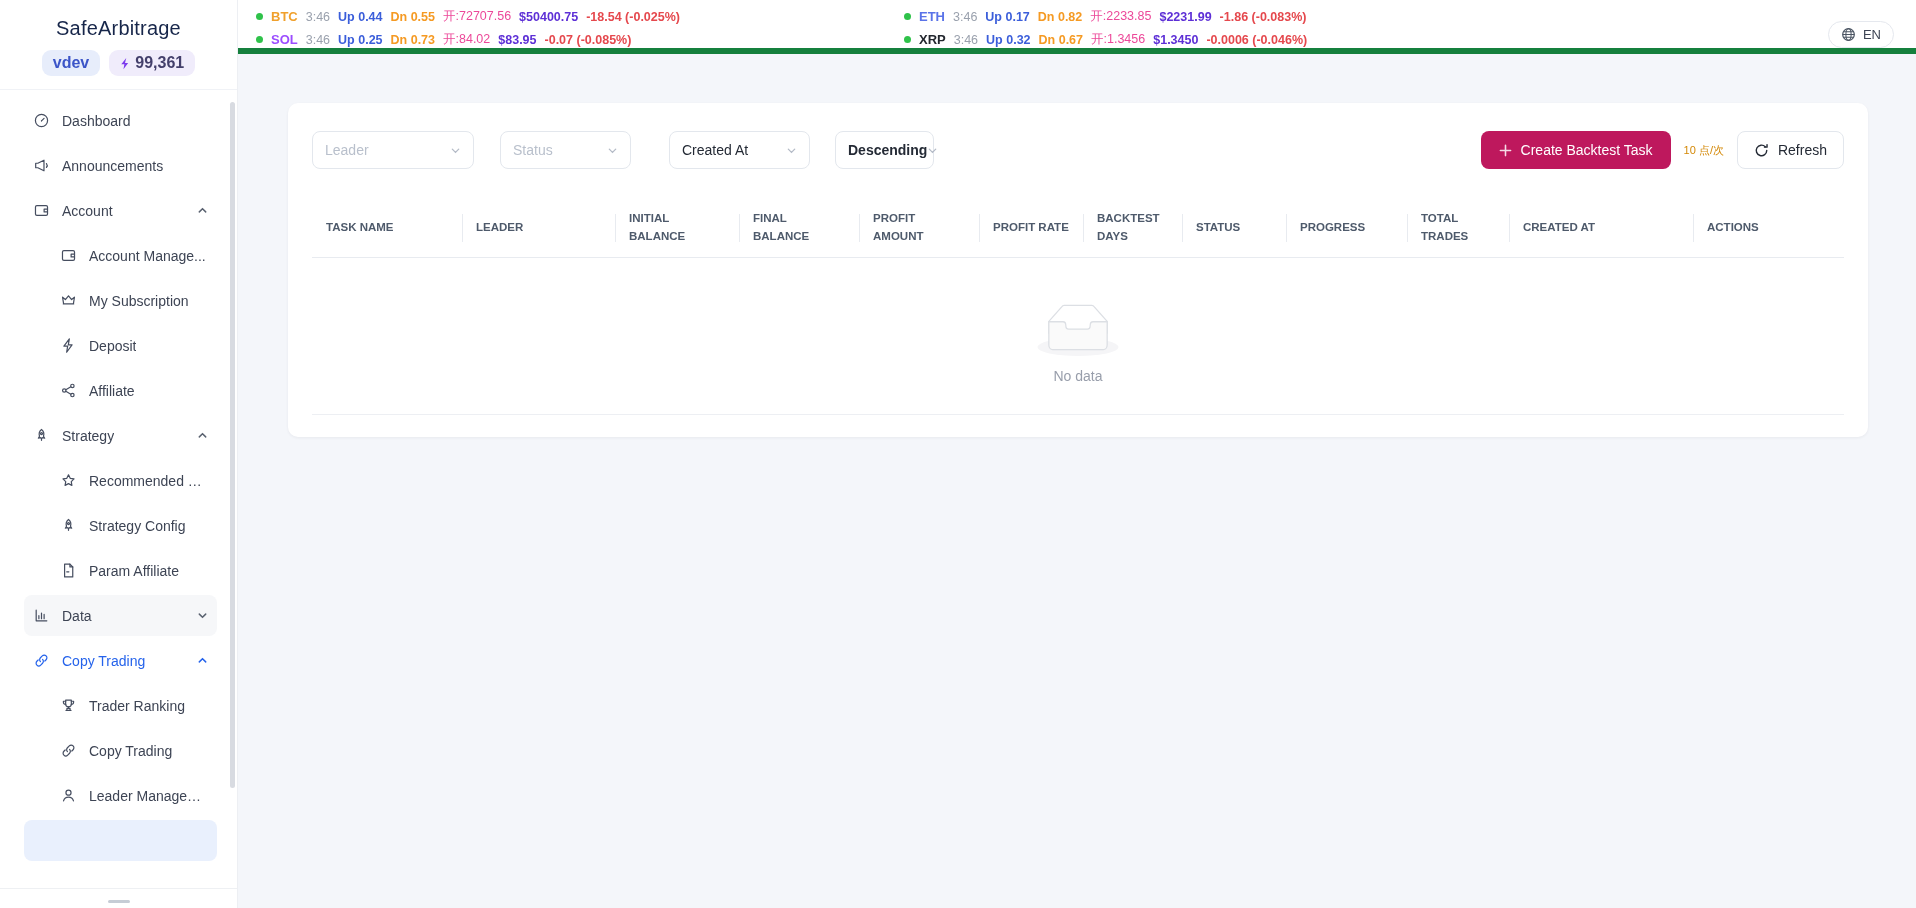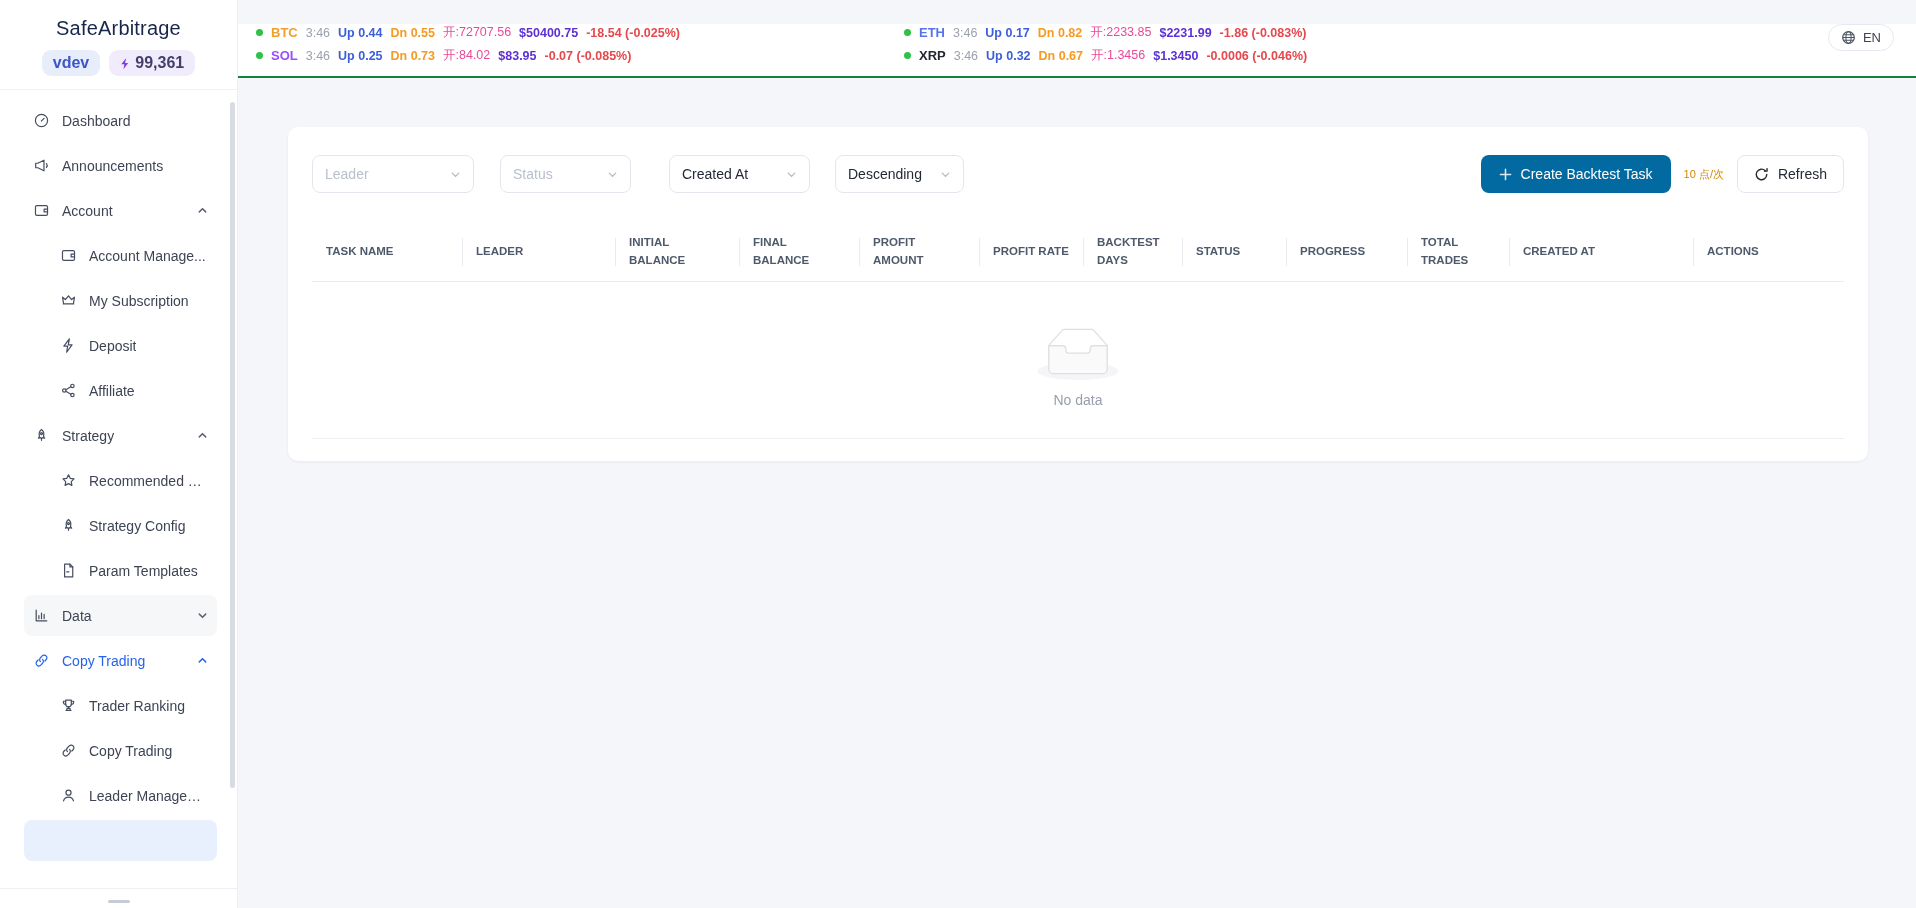--- a/index.html
+++ b/index.html
@@ -35,22 +35,22 @@
   .nav-item.active-sliver { background:#e9f0fd; }
 
   .side-scrollbar { position:absolute; top:102px; right:2px; width:5px; height:686px;
     background:#d8dbe1; border-radius:3px; }
   .side-foot { height:20px; border-top:1px solid #eef0f3; display:flex; align-items:center;
     justify-content:center; background:#fff; }
   .side-foot .dash { width:22px; height:3px; border-radius:2px; background:#c6ccd5; margin-top:6px; }
 
   
   .main { flex:1; display:flex; flex-direction:column; min-width:0; }
-  .topbar { height:54px; min-height:54px; background:#fff; border-bottom:2px solid #15803d;
-    display:flex; align-items:flex-start; padding:0 22px 0 18px;margin-top:24px; }
+  .topbar { height:54px; min-height:54px; background:#fff; border-bottom:6px solid #15803d;
+    display:flex; align-items:flex-end; padding:0 22px 0 18px; }
   .tick-col { display:flex; flex-direction:column; gap:6px; }
   .tick-col.first { width:648px; }
   .ticker { display:flex; align-items:center; gap:8px; font-size:12.5px; }
   .ticker .dot { width:7px; height:7px; border-radius:50%; background:#2fc24a; }
   .ticker .sym { font-weight:700; font-size:13px; }
   .ticker .time { color:#9aa1ad; }
   .ticker .up  { color:#3b5eda; font-weight:600; }
   .ticker .dn  { color:#f59a23; font-weight:600; }
   .ticker .open{ color:#ec4899; }
   .ticker .price{ color:#5d2fd6; font-weight:700; }
@@ -67,26 +67,26 @@
   .filter-row { display:flex; align-items:center; }
   .select { height:38px; border:1px solid #e3e7ed; border-radius:8px; background:#fff;
     display:flex; align-items:center; justify-content:space-between; padding:0 12px;
     font-size:14px; cursor:pointer; }
   .select .chev { color:#b3bac6; }
   .select .ph { color:#b9c0cc; }
   .select .val { color:#242a35; }
   .sel-leader { width:162px; margin-right:26px; }
   .sel-status { width:131px; margin-right:38px; }
   .sel-sortfield { width:141px; margin-right:25px; }
-  .sel-sortorder { width:129px; }
+  .sel-sortorder { width:99px;font-weight:bold; }
 
   .toolbar { margin-left:auto; display:flex; align-items:center; gap:13px; }
   .btn { height:38px; border-radius:8px; display:flex; align-items:center; gap:9px;
     font-size:14px; cursor:pointer; border:none; font-family:inherit; }
-  .btn-primary { background:#0369a1; color:#fff; padding:0 18px; }
+  .btn-primary { background:#be185d; color:#fff; padding:0 18px; }
   .btn-ghost { background:#fff; color:#242a35; border:1px solid #e3e7ed; padding:0 16px; }
   .cost { color:#d48806; font-size:11px; white-space:nowrap; }
 
   table.grid { width:100%; margin-top:30px; border-collapse:collapse; table-layout:fixed; }
   .grid th { text-align:left; font-size:11.5px; font-weight:700; color:#4e5a6b;
     padding:11px 14px; line-height:1.55; border-bottom:1px solid #e8ebf0; position:relative;
     height:58px; vertical-align:middle; }
   .grid th + th::before { content:""; position:absolute; left:0; top:26%; height:48%; width:1px;
     background:#e8ebf0; }
 
@@ -228,21 +228,21 @@
     </div>
 
     <div class="nav-item lvl1">
       <span class="ic">
         <svg viewBox="0 0 24 24" width="17" height="17" fill="none" stroke="currentColor" stroke-width="1.7" stroke-linecap="round" stroke-linejoin="round">
             <path d="M6.5 3H14l4 4v14H6.5V3z"></path>
             <path d="M14 3v4h4"></path>
             <path d="M9.5 13.8h3"></path>
           </svg>
       </span>
-      <span class="lbl">Param Templates</span>
+      <span class="lbl">Param Affiliate</span>
     </div>
 
     <div class="nav-item subtle">
       <span class="ic">
         <svg viewBox="0 0 24 24" width="17" height="17" fill="none" stroke="currentColor" stroke-width="1.7" stroke-linecap="round" stroke-linejoin="round">
             <path d="M4.5 4.5v15h15"></path>
             <path d="M8.3 16.5v-4.2M12 16.5V8.6M15.7 16.5v-6"></path>
           </svg>
       </span>
       <span class="lbl">Data</span>

